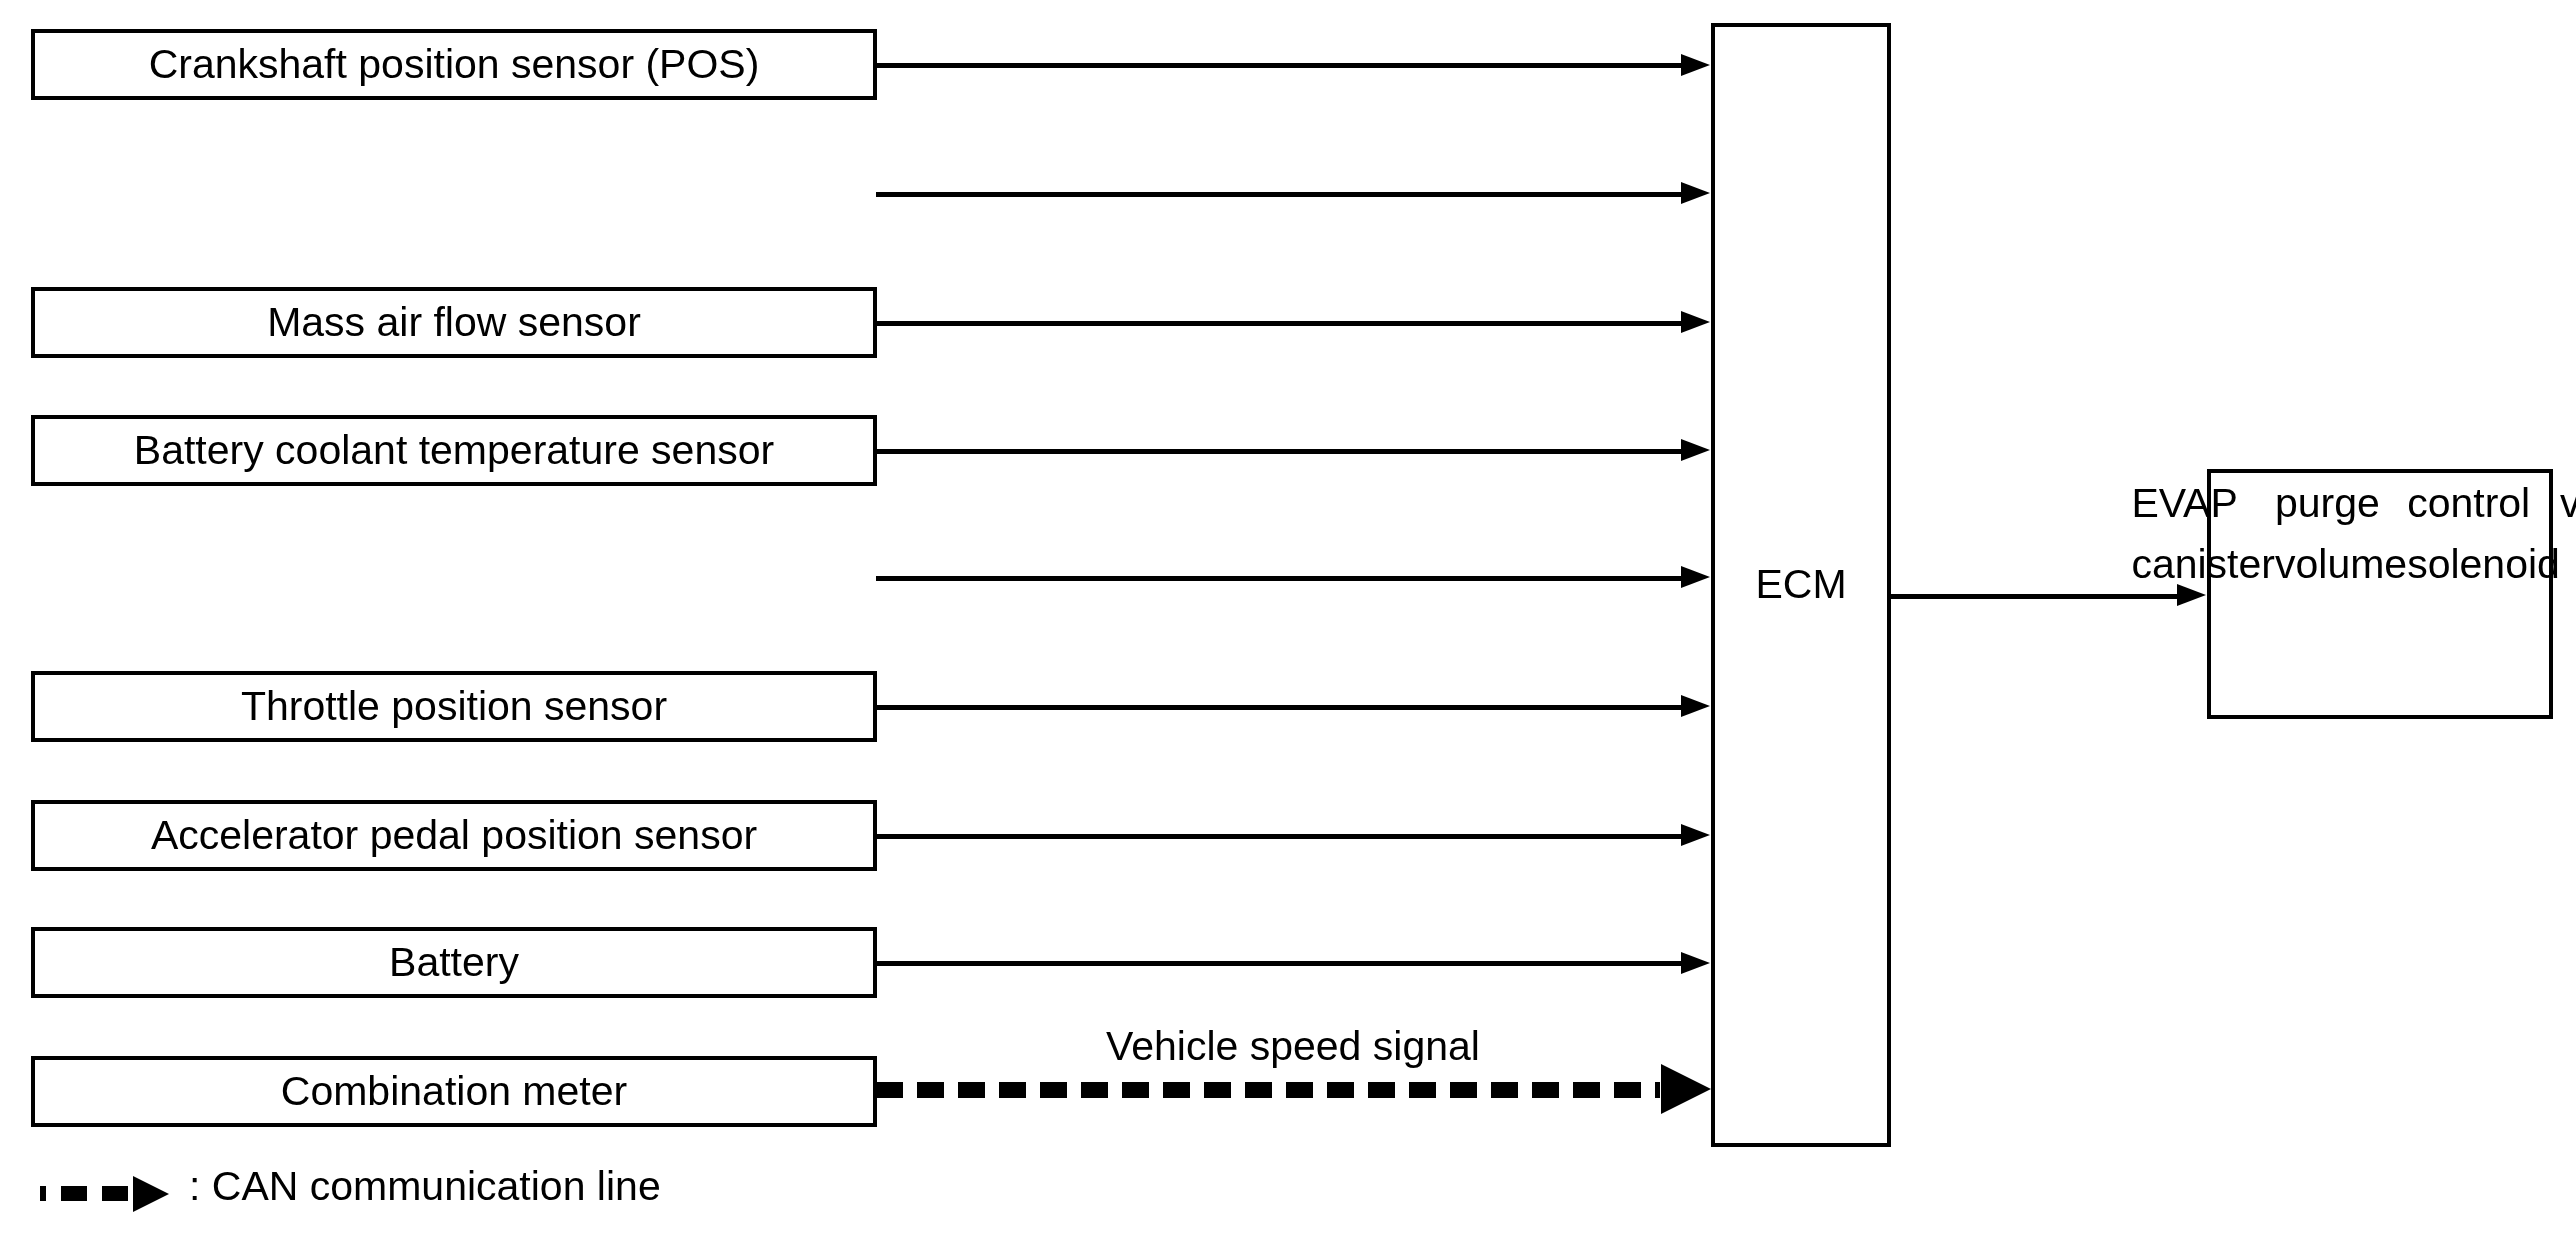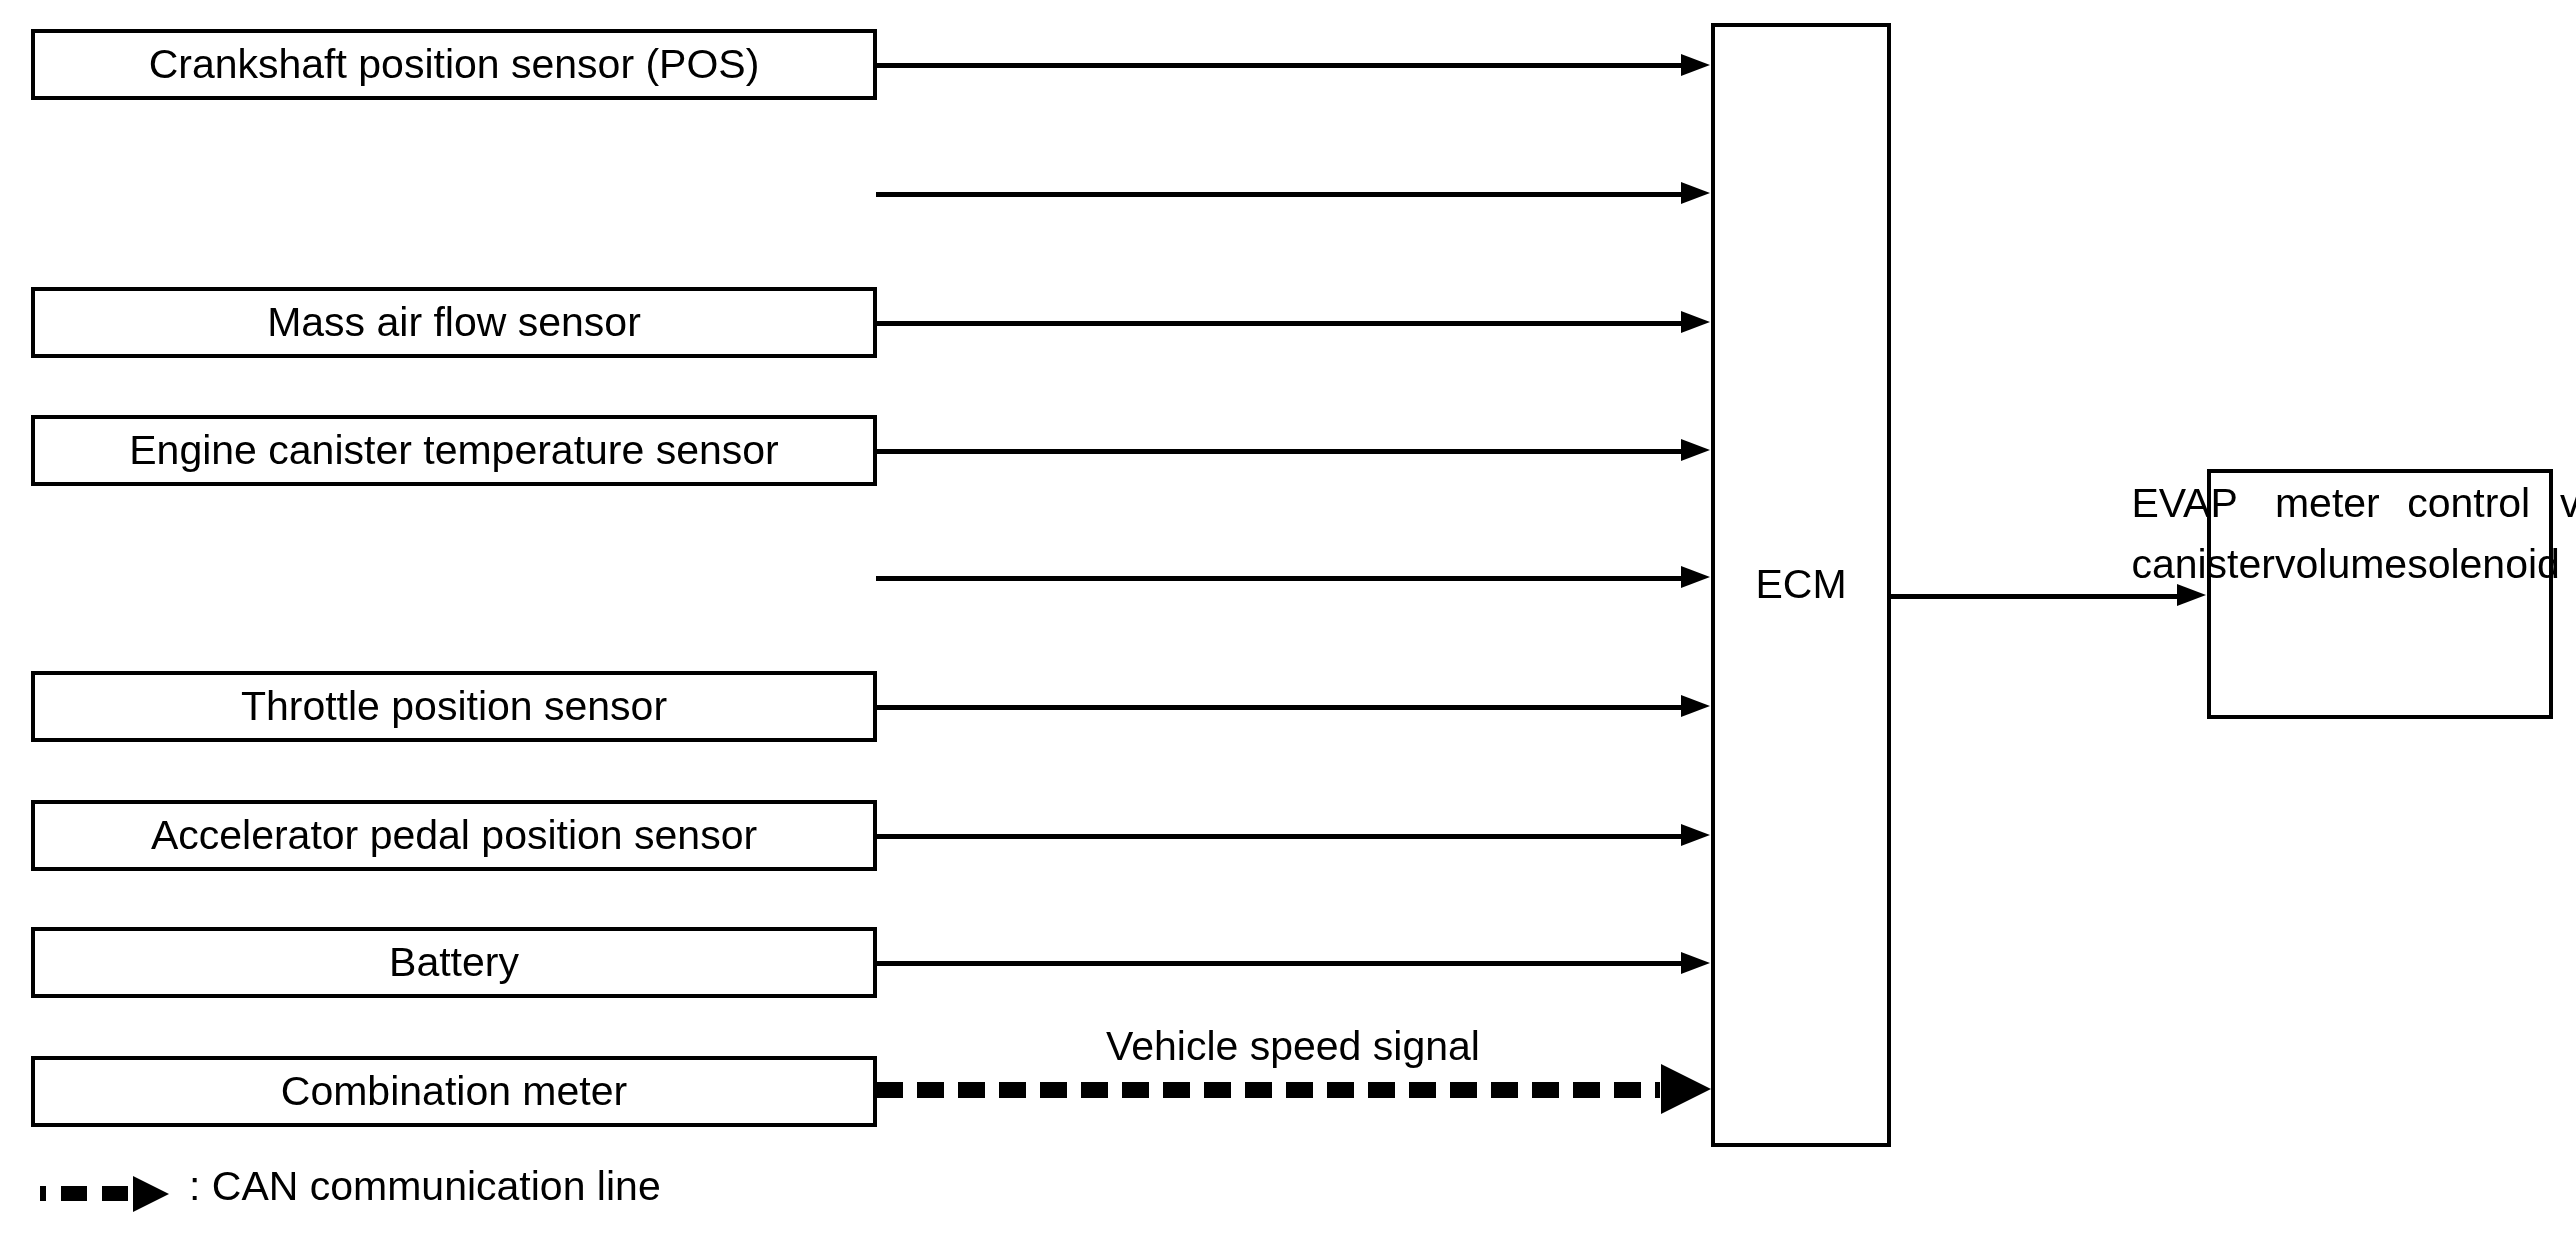--- a/index.html
+++ b/index.html
@@ -148,21 +148,21 @@
 
 <div class="canvas">
 
   <div class="box input-box" style="top:29px">
       <span>Crankshaft position sensor (POS)</span>
     </div>
   <div class="box input-box" style="top:287px">
       <span>Mass air flow sensor</span>
     </div>
   <div class="box input-box" style="top:415px">
-      <span>Engine canister temperature sensor</span>
+      <span>Battery coolant temperature sensor</span>
     </div>
   <div class="box input-box" style="top:671px">
       <span>Throttle position sensor</span>
     </div>
   <div class="box input-box" style="top:800px">
       <span>Accelerator pedal position sensor</span>
     </div>
   <div class="box input-box" style="top:927px">
       <span>Battery</span>
     </div>
@@ -200,21 +200,21 @@
 
   <div class="box ecm-box">
       <span>ECM</span>
     </div>
 
   <div class="hline out-line"></div>
   <div class="tri out-head"></div>
 
   <div class="box evap-box">
     <span>EVAP canister</span>
-    <span>meter volume</span>
+    <span>purge volume</span>
     <span>control solenoid</span>
     <span>valve</span>
   </div>
 
   <div class="legend">
     <div class="legend-icon">
       <div class="legend-band"></div>
       <div class="tri legend-head"></div>
     </div>
     <div class="legend-text">: CAN communication line</div>

